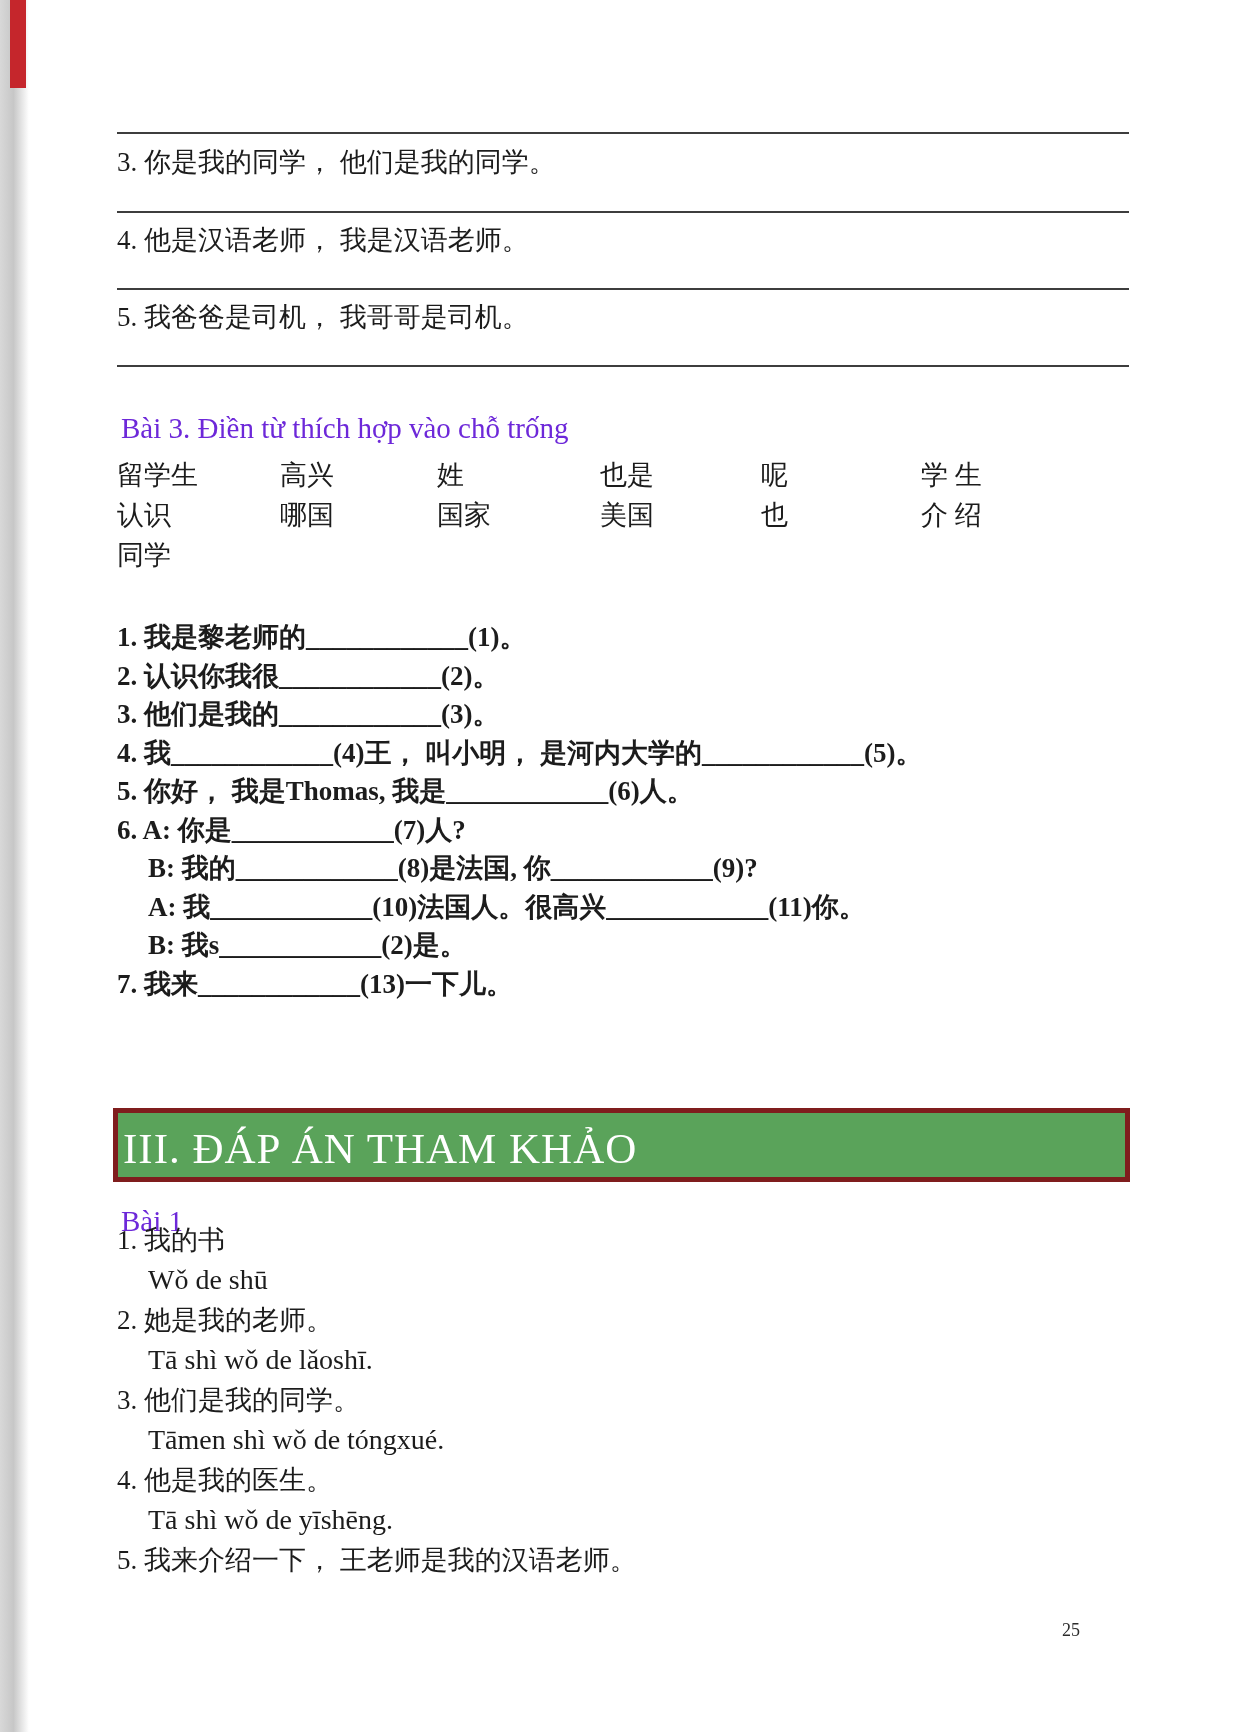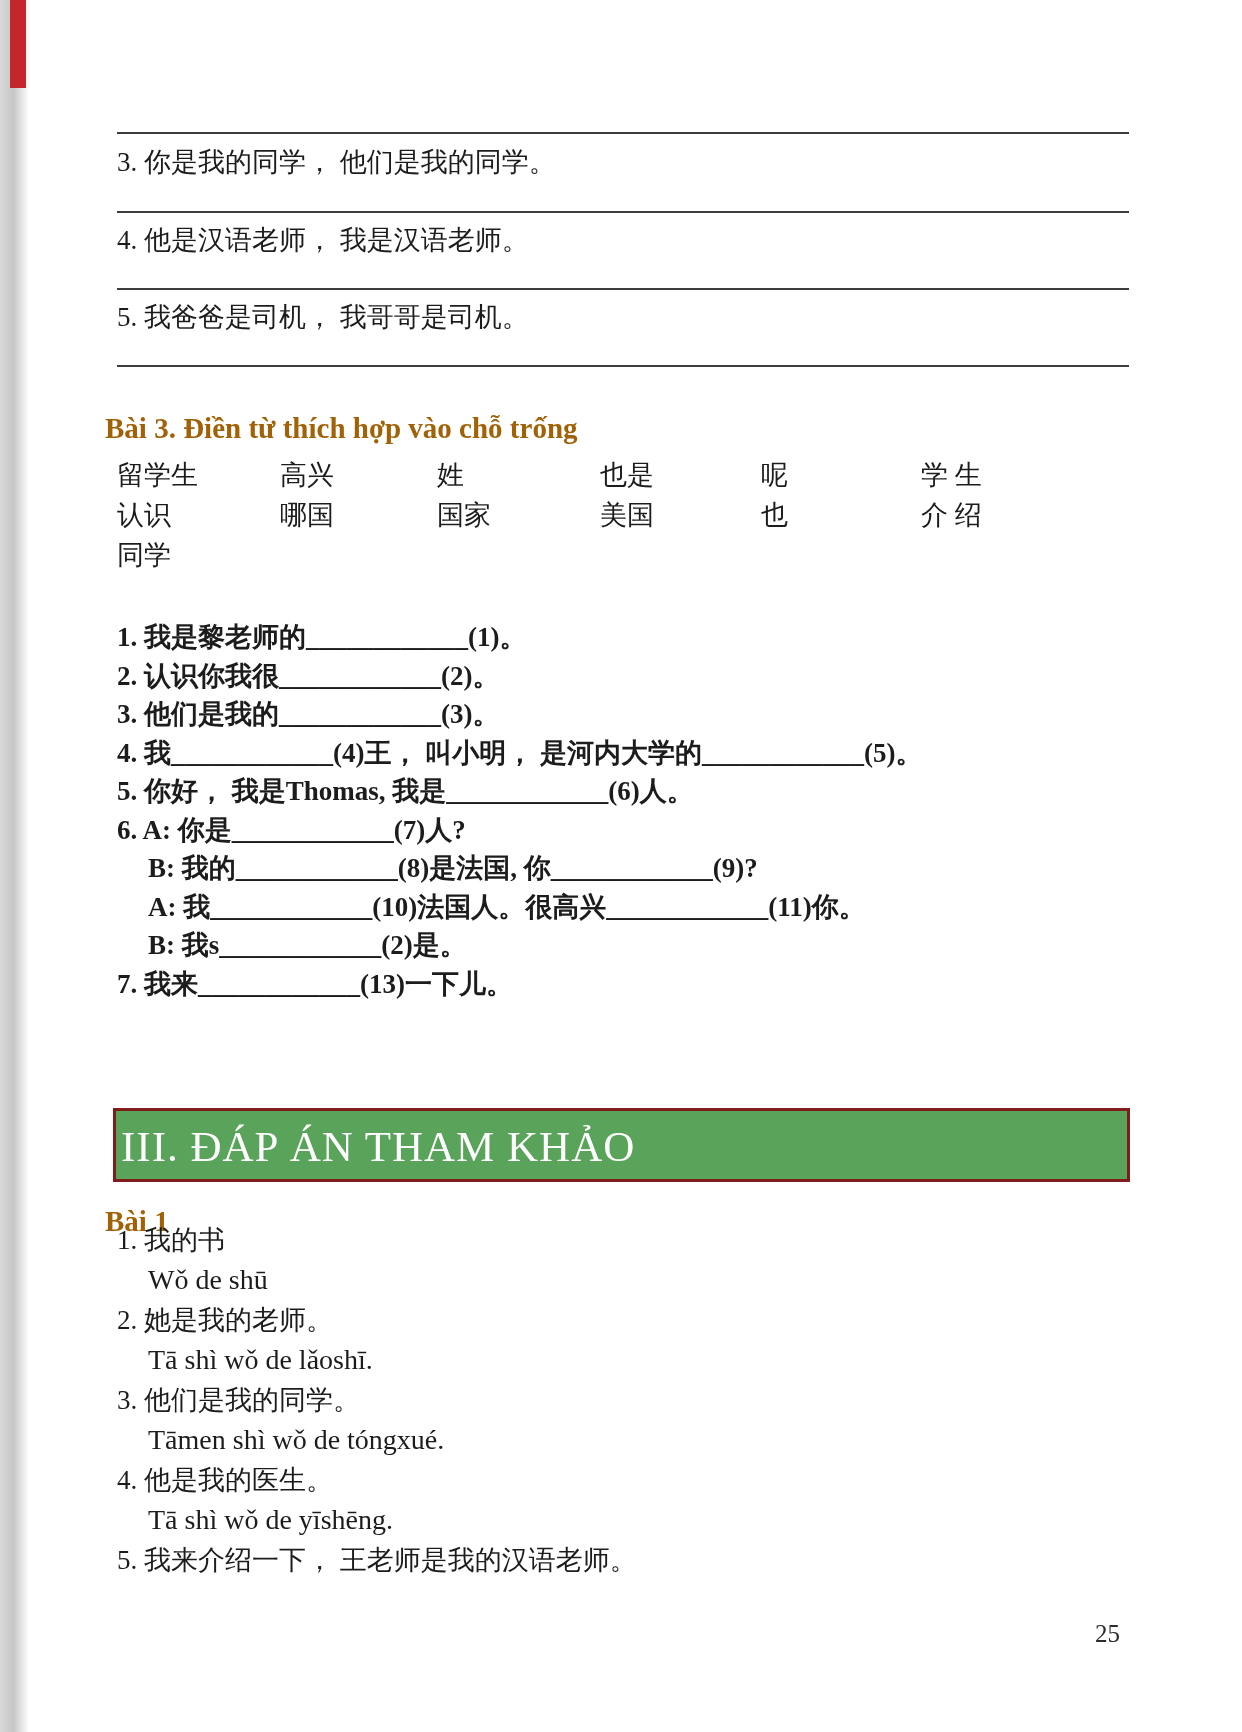--- a/index.html
+++ b/index.html
@@ -23,55 +23,55 @@
     background:#d9d9d9; border-left:2px solid #efefef;
   }
   .rule {
     position:absolute; left:117px; width:1012px; height:0;
     border-top:2px solid #3d3d3d;
   }
   .sentence {
     position:absolute; left:117px; font-size:27px; white-space:nowrap;
   }
   .section-title {
-    position:absolute; left:105px; font-size:29px; font-weight:bold;
-    color:#a16207; white-space:nowrap;
+    position:absolute; left:121px; font-size:29px; font-weight:normal;
+    color:#6d28d9; white-space:nowrap;
   }
   .word-bank {
     position:absolute; left:117px; top:455px; width:1013px;
     font-size:27px;
   }
   .word-bank .wb-row {
     display:grid;
     grid-template-columns:163px 157px 163px 161px 160px 1fr;
     height:40px; line-height:40px;
   }
   .bai3-items {
     position:absolute; left:117px; top:618px; width:1013px;
     font-size:27px; line-height:38.5px;
   }
   .bai3-items .item { white-space:nowrap;font-weight:bold; }
   .bai3-items .item.indent { padding-left:31px; }
   .answer-banner {
     position:absolute; left:113px; top:1108px; width:1017px; height:74px;
-    background:#5aa35a; border:3px solid #7f1d1d; box-sizing:border-box;
+    background:#5aa35a; border:5px solid #7f1d1d; box-sizing:border-box;
     color:#ffffff;
   }
   .answer-banner .banner-text {
     font-size:43px; line-height:72px; padding-left:5px;
     letter-spacing:1px; white-space:nowrap;
   }
   .bai1-list {
     position:absolute; left:117px; top:1220px; width:1013px;
     font-size:27px; line-height:40px;
   }
   .bai1-list .hanzi-line { white-space:nowrap; }
   .bai1-list .pinyin-line { padding-left:31px; font-size:28px; white-space:nowrap; }
   .page-number {
-    position:absolute; left:1062px; top:1620px; font-size:25px; color:#2c2c2c;margin-left:33px;
+    position:absolute; left:1062px; top:1620px; font-size:18px; color:#2c2c2c;
   }
 </style>
 </head>
 <body>
 
 <div class="screen">
 
   <div class="left-gutter"></div>
   <div class="red-bar"></div>
   <div class="right-scrollbar"></div>

